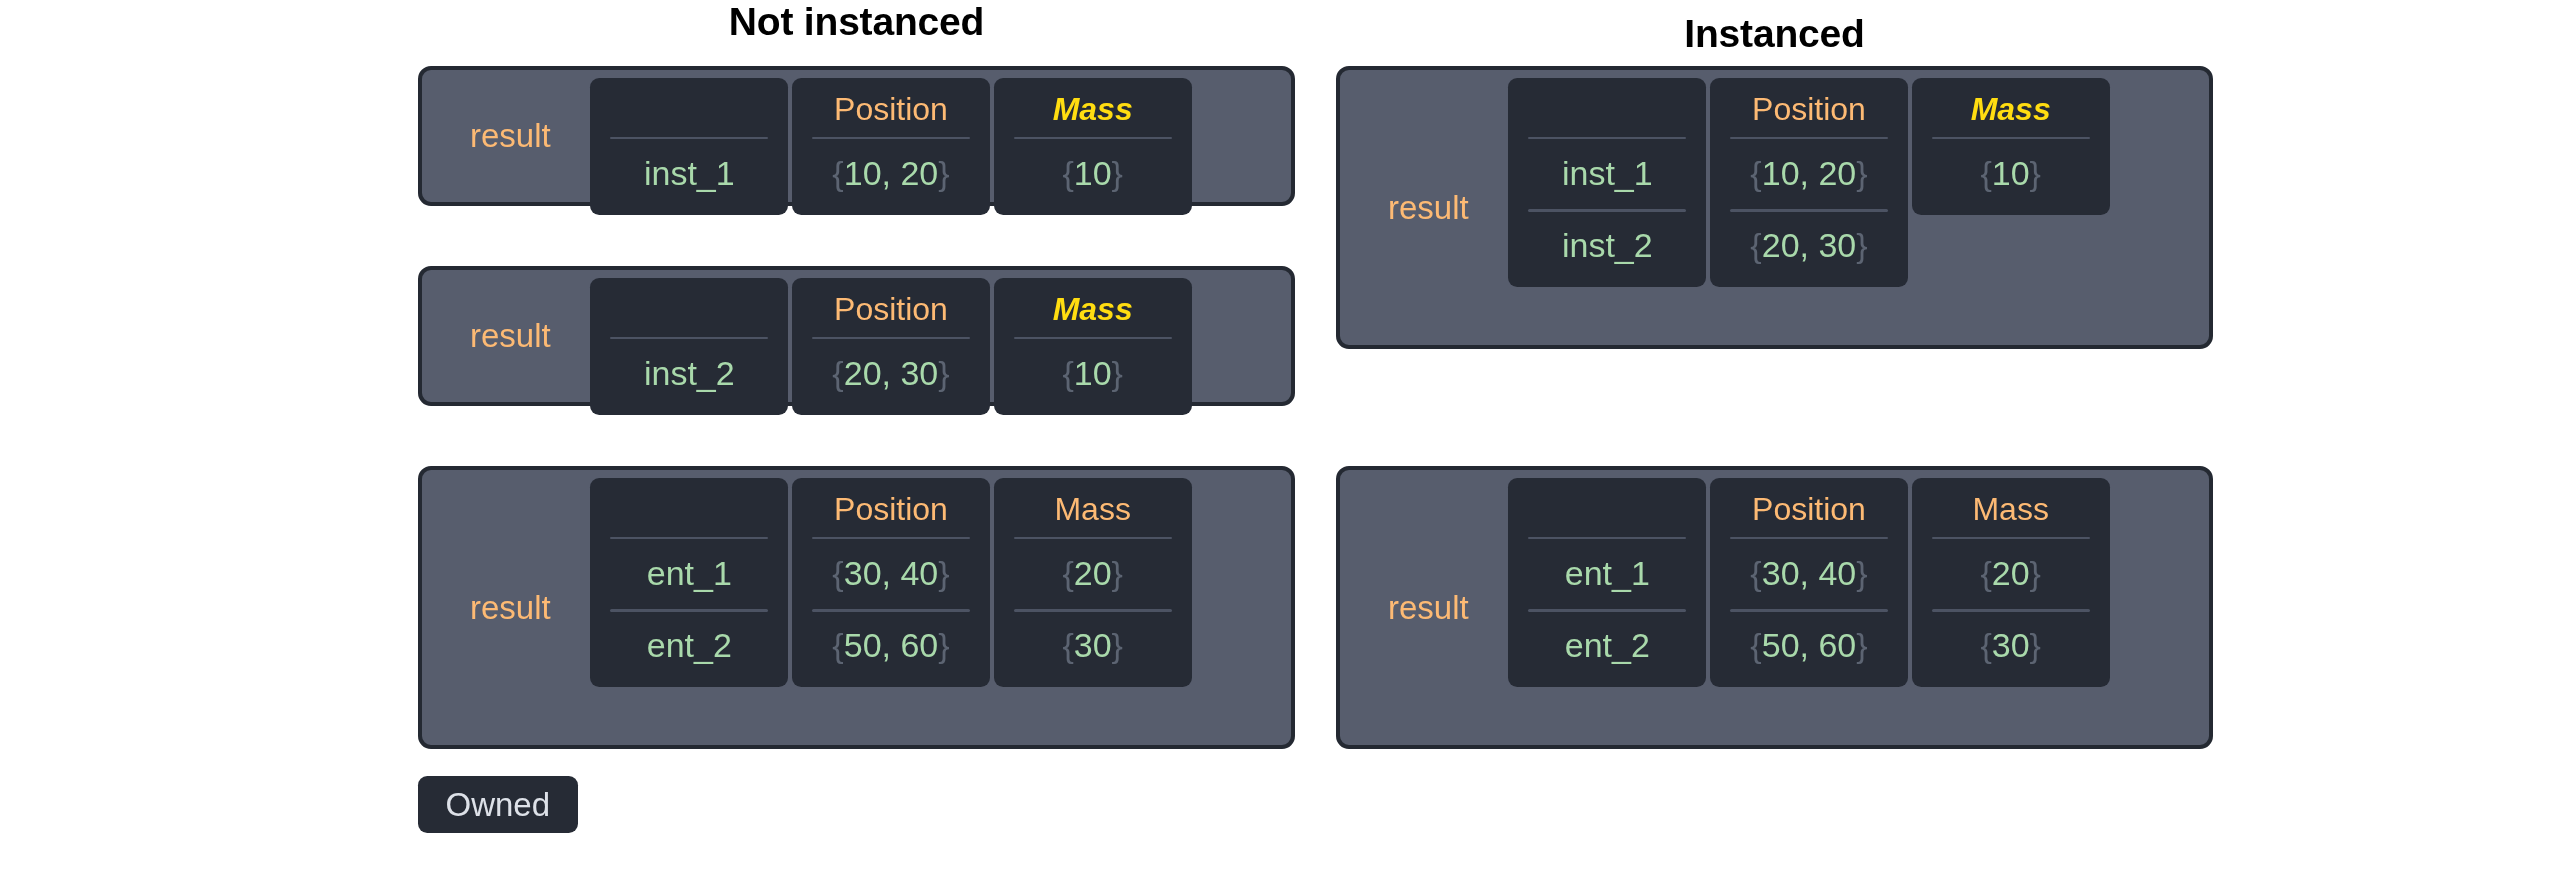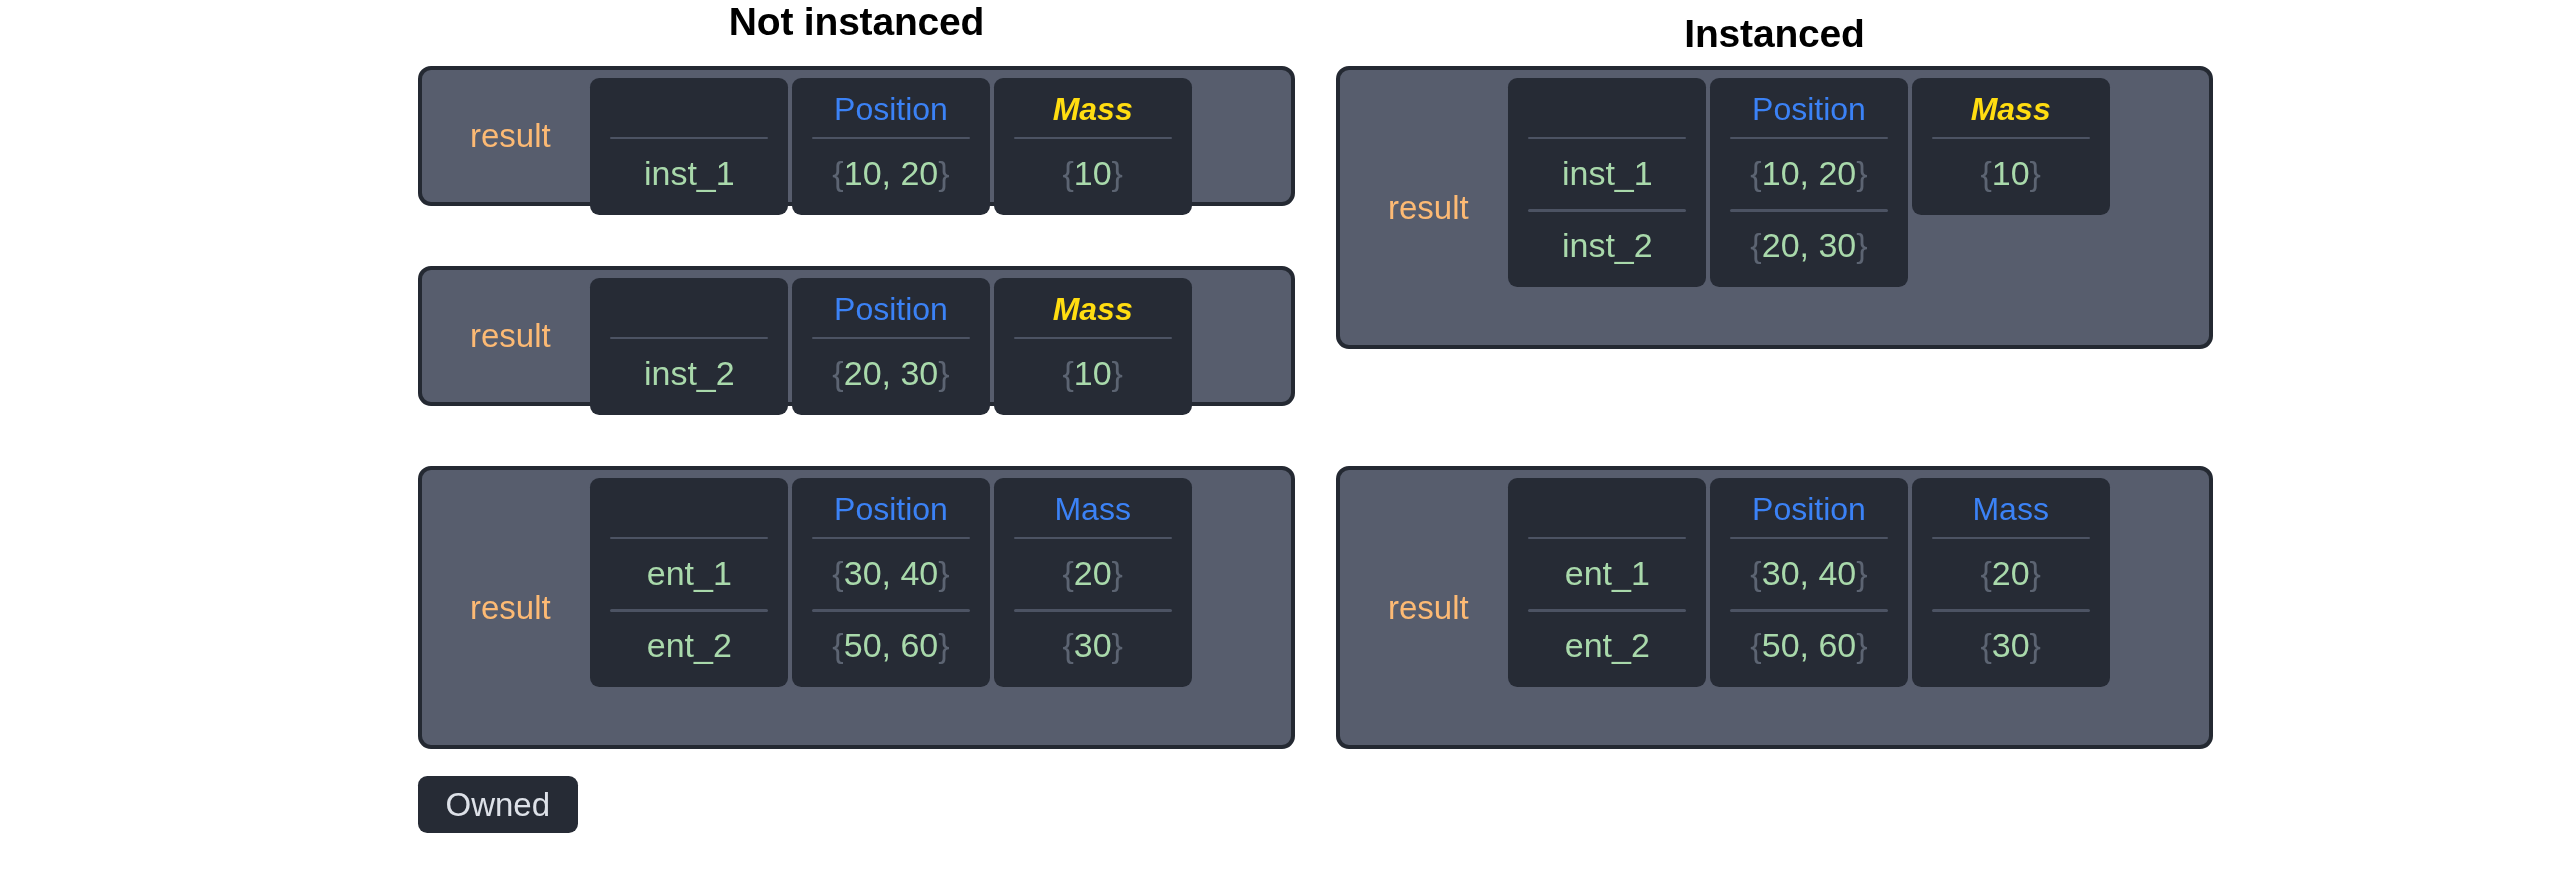--- a/index.html
+++ b/index.html
@@ -55,21 +55,21 @@
     box-sizing:border-box;
     padding:5.5px 0 7.3px 0;
   }
   .col.w-name {flex:0 0 198px;}
   .col.w-pos  {flex:0 0 198px;}
   .col.w-mass {flex:0 0 198px;}
 
   .col-head{
     height:51px;
     display:flex;align-items:center;justify-content:center;
-    color:#3b82f6;
+    color:#fdba74;
     font-size:32px;
     white-space:nowrap;
   }
   .col-head.shared{
     color:#ffdd11;
     font-style:italic;
     font-weight:bold;
   }
   .col-head.blank{color:transparent;}
 

